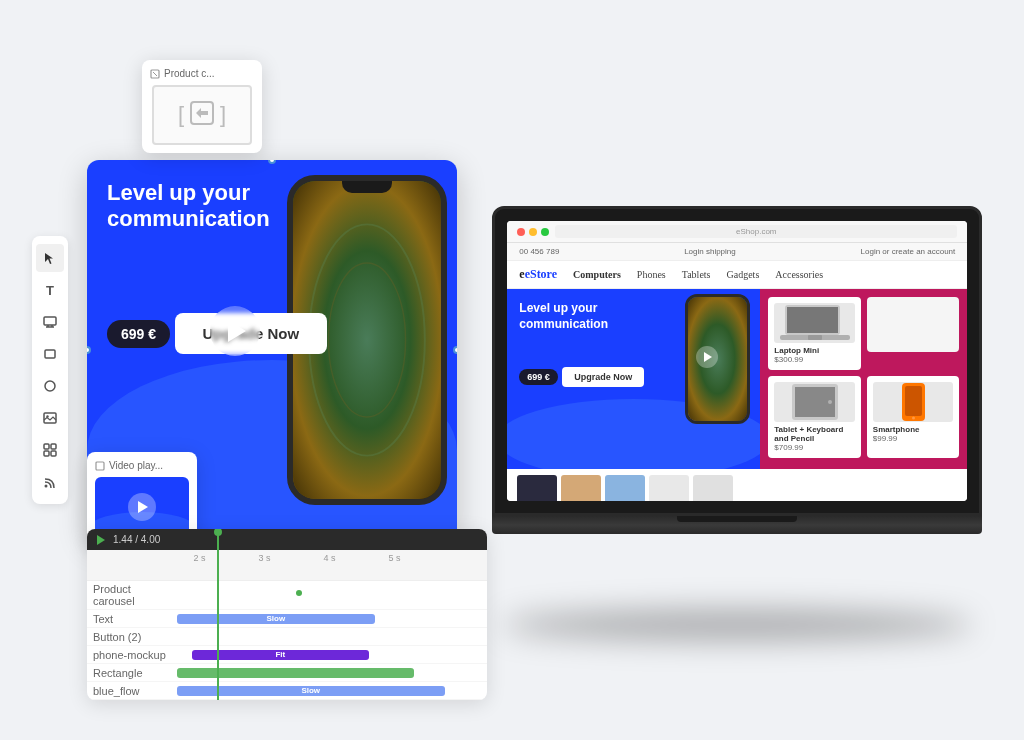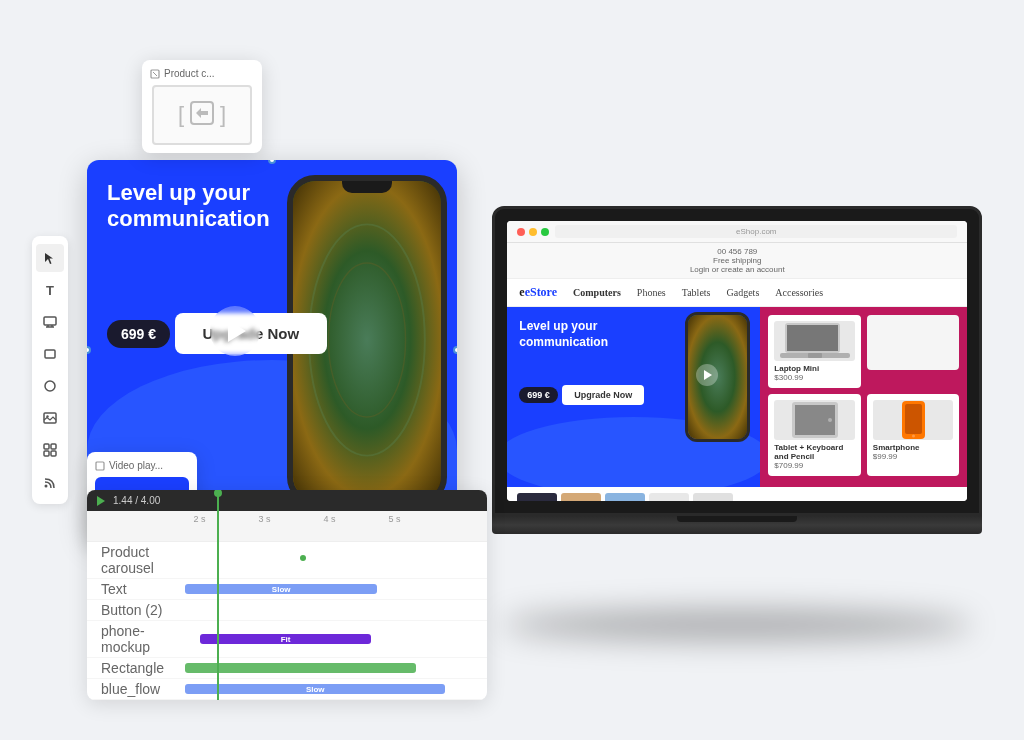--- a/index.html
+++ b/index.html
@@ -372,25 +372,24 @@
 
     .timeline-row {
       display: flex;
       align-items: center;
       padding: 2px 6px;
       border-bottom: 1px solid #f5f5f5;
       min-height: 18px;
     }
 
     .timeline-label {
-      font-size: 14px;
+      font-size: 11px;
       color: #666;
       width: 80px;
       flex-shrink: 0;
-      margin-left: 8px;
     }
 
     .timeline-track {
       flex: 1;
       height: 12px;
       position: relative;
       margin-left: 4px;
     }
 
     .track-bar {
@@ -510,21 +509,20 @@
     
     .top-bar {
       background: #f8f8f8;
       padding: 4px 12px;
       display: flex;
       align-items: center;
       justify-content: space-between;
       font-size: 8px;
       color: #666;
       border-bottom: 1px solid #eee;
-      flex-direction: column;
     }
 
     .website-hero {
       display: flex;
       height: 180px;
     }
 
     .hero-left {
       width: 55%;
       background: #1a3fff;
@@ -941,21 +939,21 @@
             <div style="display:flex; gap:4px; align-items:center;">
               <div style="width:8px;height:8px;border-radius:50%;background:#ff5f57;"></div>
               <div style="width:8px;height:8px;border-radius:50%;background:#ffbd2e;"></div>
               <div style="width:8px;height:8px;border-radius:50%;background:#28c940;"></div>
             </div>
             <div class="url-bar">eShop.com</div>
           </div>
 
           <div class="top-bar">
             <span>00 456 789</span>
-            <span>Free shipping</span>
+            <span>Login shipping</span>
             <span>Login or create an account</span>
           </div>
 
           <div class="website-nav">
             <div class="nav-logo">
               <span style="color:#1a1a1a;">e</span><span style="color:#1a3fff;">eStore</span>
             </div>
             <div class="nav-item active">Computers</div>
             <div class="nav-item">Phones</div>
             <div class="nav-item">Tablets</div>

